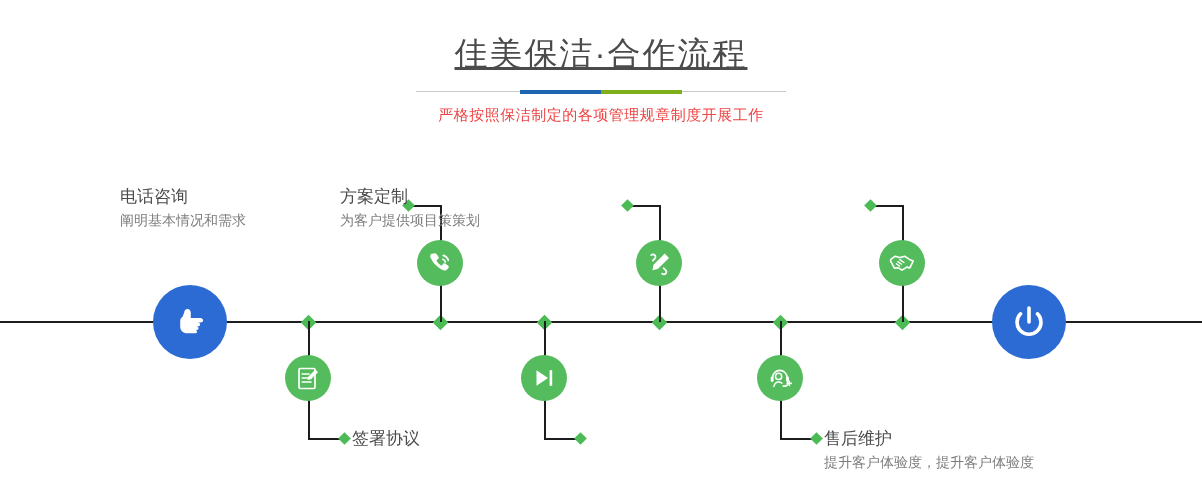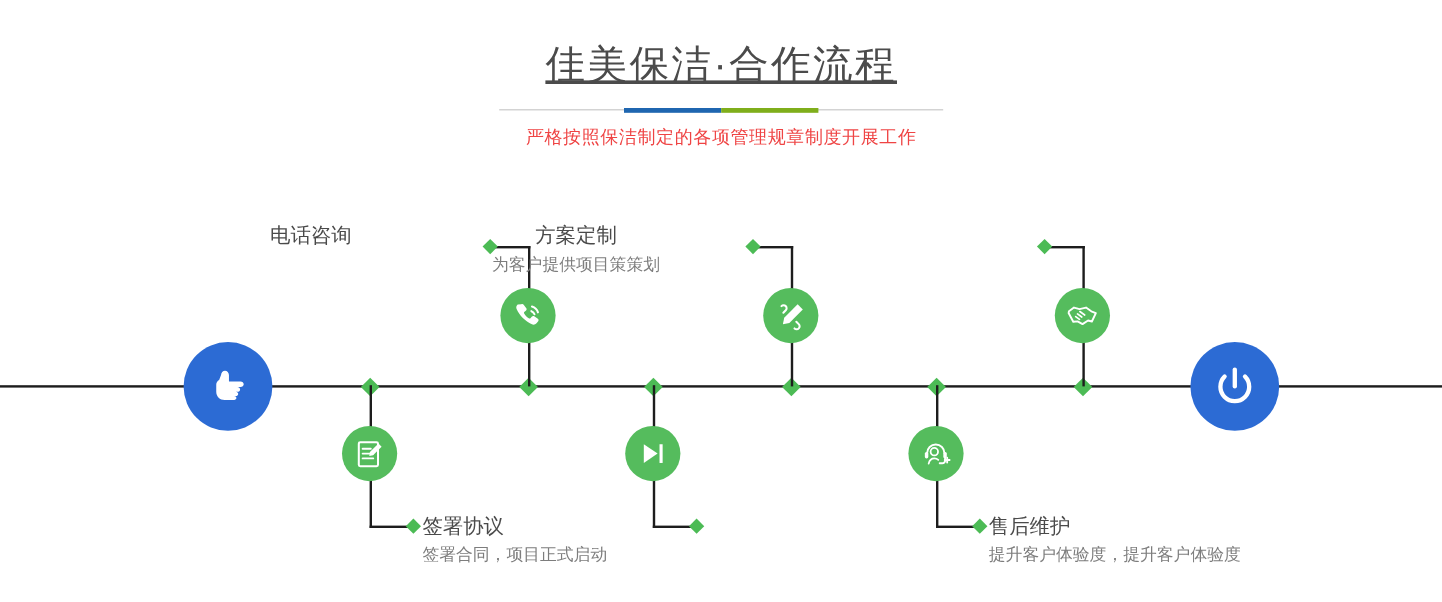--- a/index.html
+++ b/index.html
@@ -123,21 +123,21 @@
     background: #1d1d1d;
   }
   .hline {
     position: absolute;
     height: 2px;
     background: #1d1d1d;
   }
 
   .label-top {
     position: absolute;
-    text-align: center;
+    text-align: left;
   }
   .label-bottom {
     position: absolute;
     text-align: left;
   }
   .lbl-title {
     font-size: 17px;
     color: #4a4a4a;
     line-height: 22px;
     white-space: nowrap;
@@ -194,40 +194,40 @@
     <span>
       <svg width="28" height="28" viewBox="0 0 28 28" aria-hidden="true">
         <path fill="#ffffff" d="M8.4 4.6c.6-.5 1.5-.4 2 .3l2.2 3c.4.6.3 1.4-.2 1.9l-1.5 1.3c-.3.3-.4.7-.2 1 .9 1.9 2.4 3.4 4.3 4.3.4.2.8.1 1-.2l1.3-1.5c.5-.5 1.3-.6 1.9-.2l3 2.2c.7.5.8 1.4.3 2l-1.4 1.7c-.9 1.1-2.5 1.5-3.8.9-2.9-1.3-5.4-3-7.6-5.2-2.2-2.2-3.9-4.7-5.2-7.6-.6-1.3-.2-2.9.9-3.8z"></path>
         <path d="M17.3 6.4a7.4 7.4 0 0 1 5 4.9" fill="none" stroke="#ffffff" stroke-width="1.7" stroke-linecap="round"></path>
         <path d="M16.8 10.3a4 4 0 0 1 2.6 2.6" fill="none" stroke="#ffffff" stroke-width="1.7" stroke-linecap="round"></path>
       </svg>
     </span>
   </div>
   <div class="label-top" style="left:120px; top:186px; width:278px;">
     <div class="lbl-title">电话咨询</div>
+    <div class="lbl-desc">阐明基本情况和需求</div>
   </div>
 
   <div class="diamond axis-dot" style="left:303px"></div>
   <div class="vline" style="left:308px; top:321px; height:119px;"></div>
   <div class="hline" style="left:308px; top:438px; width:36px;"></div>
   <div class="diamond label-dot" style="left:340px; top:434px;"></div>
   <div class="node" style="left:285px; top:355px;">
     <span>
       <svg width="27" height="27" viewBox="0 0 27 27" aria-hidden="true">
         <rect x="4" y="3.5" width="16" height="20" rx="1.2" fill="none" stroke="#ffffff" stroke-width="1.7"></rect>
         <line x1="7.2" y1="9" x2="14" y2="9" stroke="#ffffff" stroke-width="1.6" stroke-linecap="round"></line>
         <line x1="7.2" y1="13" x2="16" y2="13" stroke="#ffffff" stroke-width="1.6" stroke-linecap="round"></line>
         <line x1="7.2" y1="17" x2="16" y2="17" stroke="#ffffff" stroke-width="1.6" stroke-linecap="round"></line>
         <path fill="#ffffff" d="M20.4 4.6l2.6 2.6-7.1 7.1-3.2.6.6-3.2z"></path>
       </svg>
     </span>
   </div>
   <div class="label-bottom" style="left:352px; top:428px;">
     <div class="lbl-title">签署协议</div>
-    <div class="lbl-desc">签署合同，项目正式启动</div>
   </div>
 
   <div class="diamond axis-dot" style="left:654px"></div>
   <div class="vline" style="left:659px; top:205px; height:117px;"></div>
   <div class="hline" style="left:629px; top:205px; width:32px;"></div>
   <div class="diamond label-dot" style="left:623px; top:201px;"></div>
   <div class="node" style="left:636px; top:240px;">
     <span>
       <svg width="27" height="27" viewBox="0 0 27 27" aria-hidden="true">
         <path fill="#ffffff" d="M18.7 3.6l4.3 4.3-11.2 11.2-5.4 1.1 1.1-5.4z"></path>

